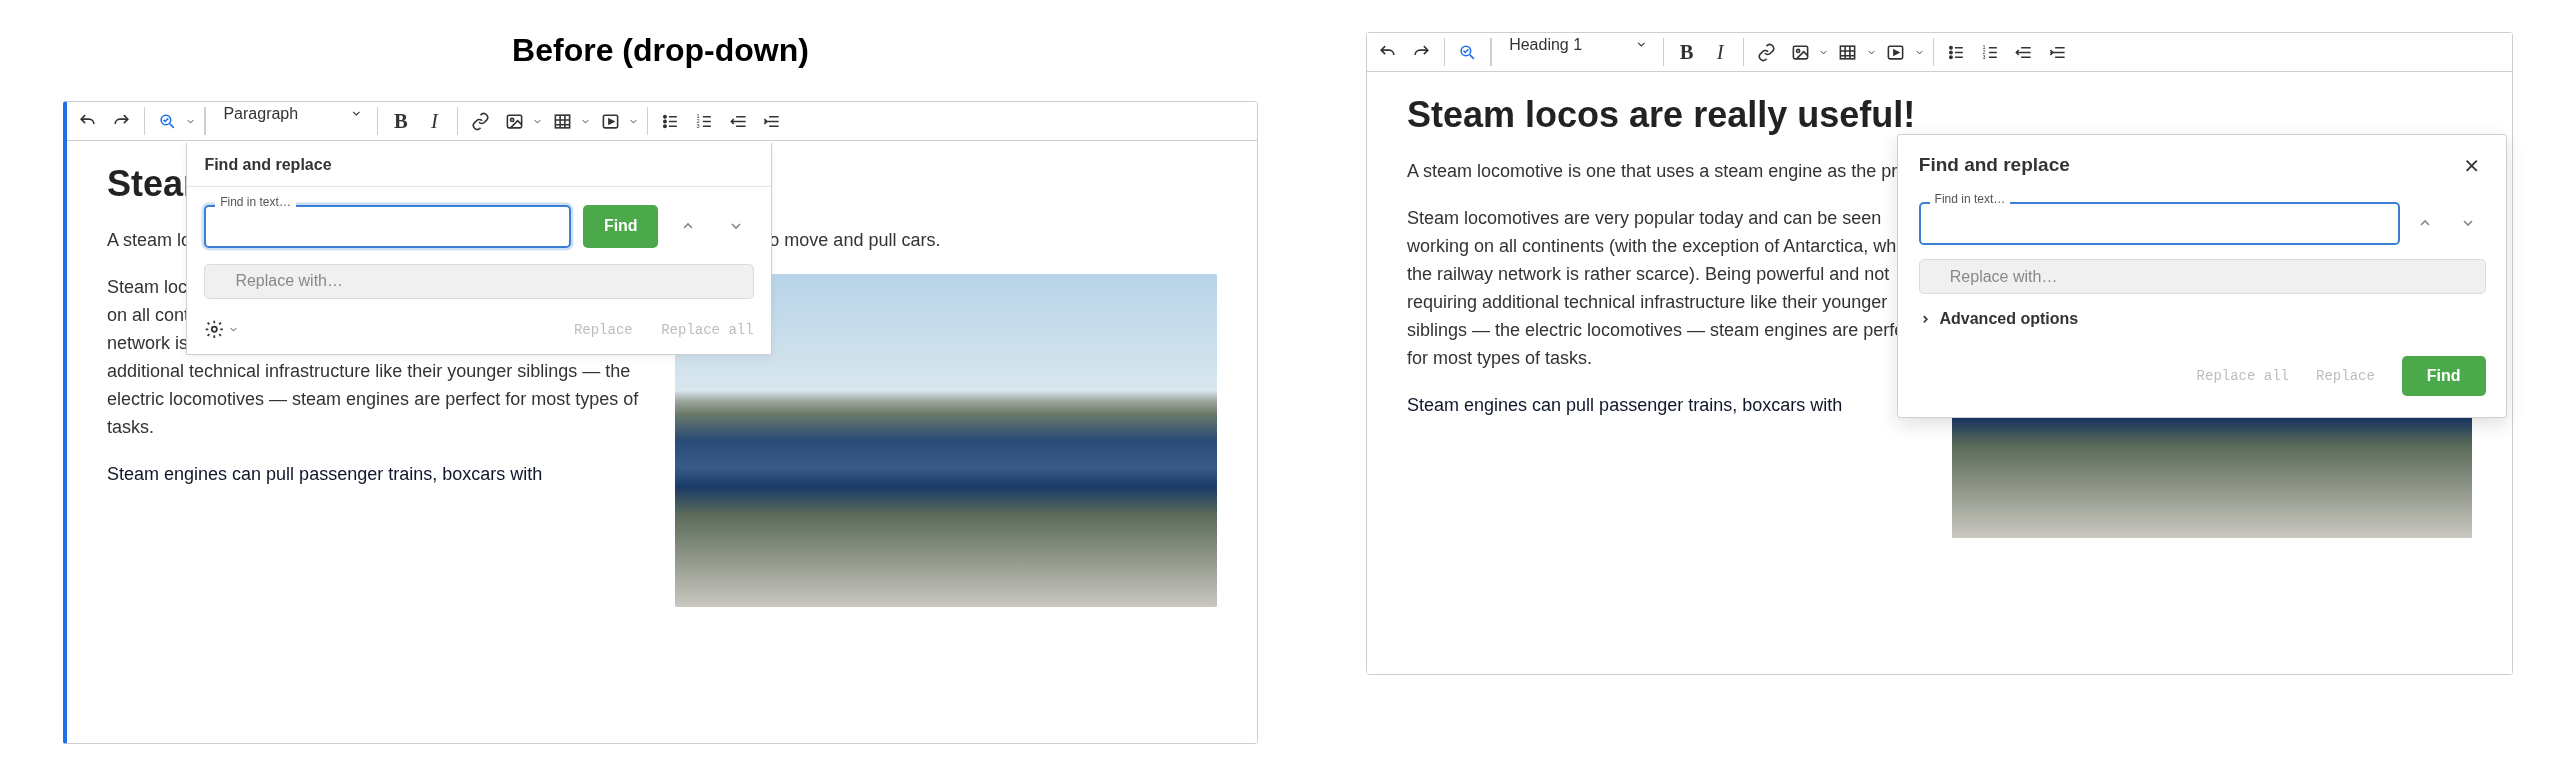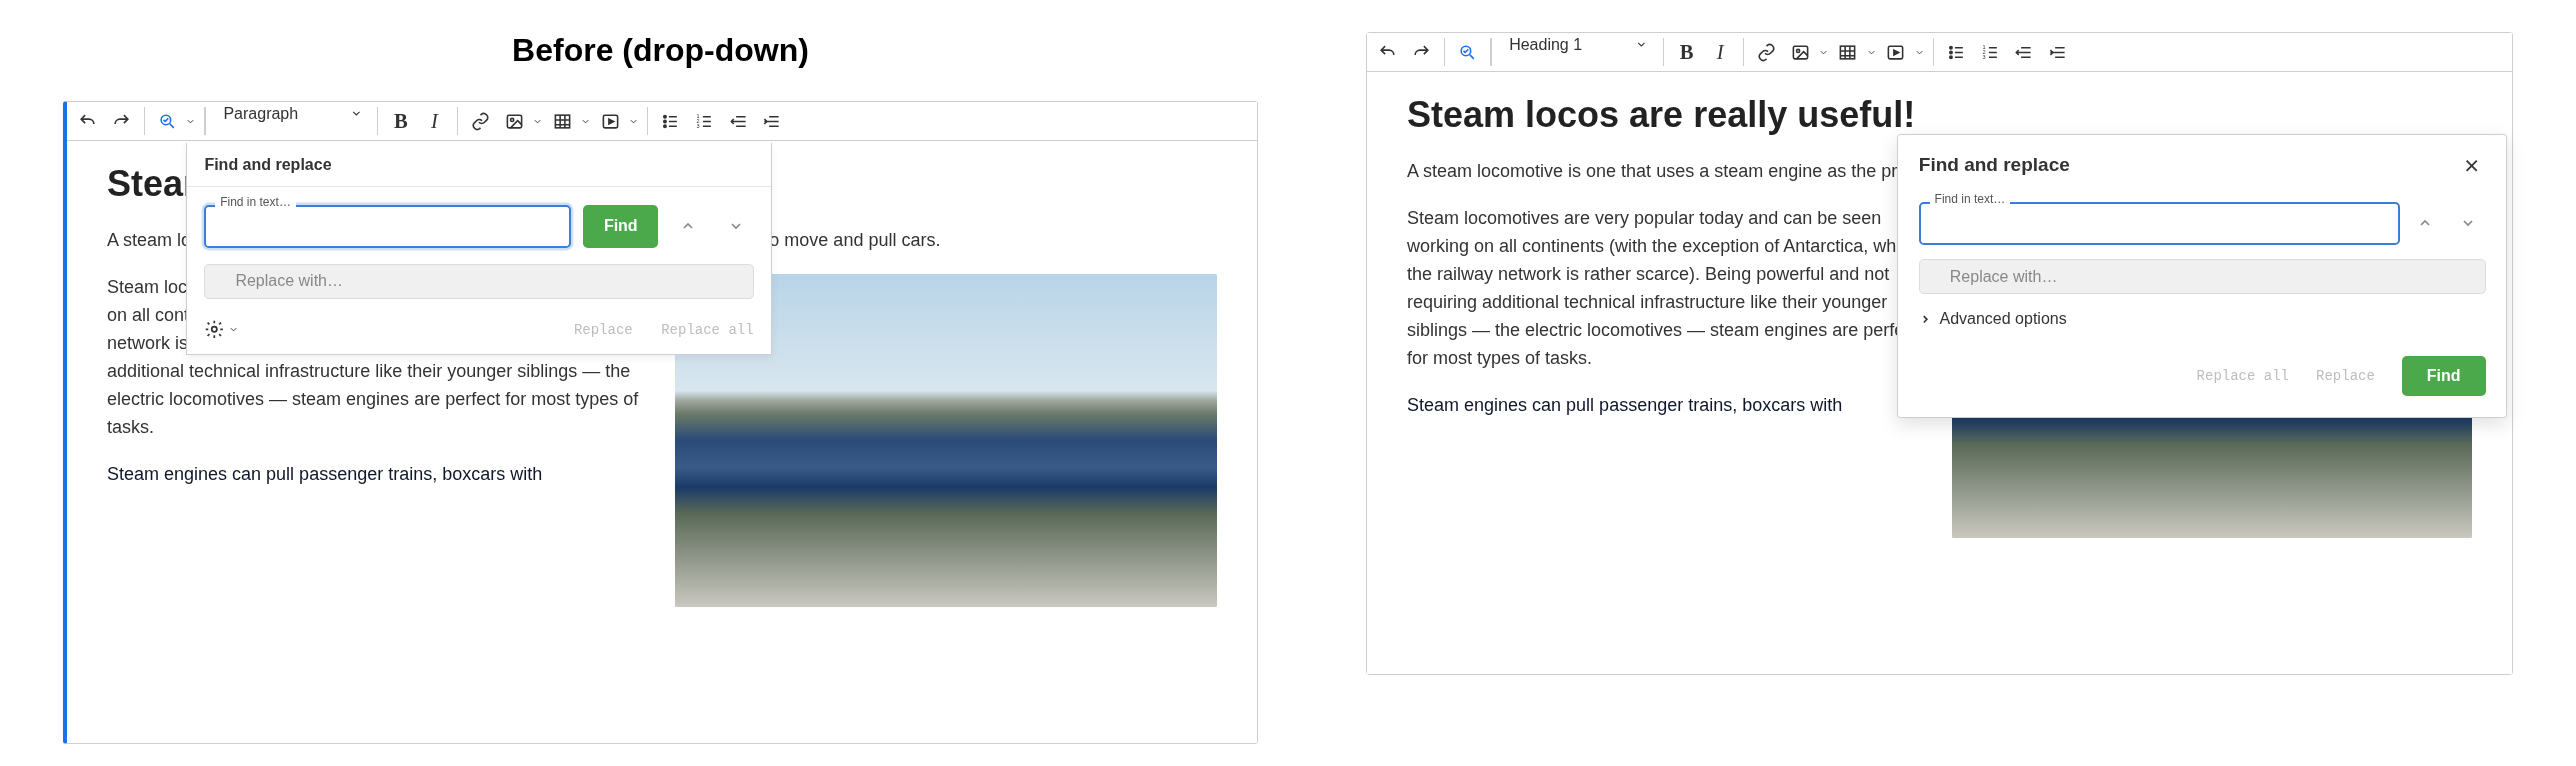--- a/index.html
+++ b/index.html
@@ -67,21 +67,21 @@
 
   
   .dialog { position: absolute; top: 101px; right: 4.8px; width: 610px; background: #fff; border: 1.6px solid #ccced1; border-radius: 3.2px; box-shadow: 0 6.3px 19px rgba(0,0,0,0.12); z-index: 10; }
   .dialog-header { display: flex; align-items: center; justify-content: space-between; padding: 16px 20.6px; }
   .dialog-header .ttl { font-size: 19px; font-weight: 600; }
   .close-x { width: 28.5px; height: 28.5px; display: flex; align-items: center; justify-content: center; cursor: pointer; color: #333; }
   .close-x svg { width: 17.4px; height: 17.4px; }
   .dialog-body { padding: 6.3px 20.6px 6.3px 20.6px; }
   .dialog-find-row { display: flex; align-items: center; gap: 8px; margin-bottom: 14.3px; }
   .dialog-find-row .find-input-wrap { flex: 1; }
-  .adv-row { display: flex; align-items: center; gap: 8px; padding: 9.5px 20.6px 14.3px 20.6px; font-size: 16px; font-weight: 400; color: #333; cursor: pointer; }
+  .adv-row { display: flex; align-items: center; gap: 8px; padding: 9.5px 20.6px 14.3px 20.6px; font-size: 16px; font-weight: 700; color: #333; cursor: pointer; }
   .adv-row svg { width: 12.7px; height: 12.7px; }
   .dialog-footer { display: flex; align-items: center; justify-content: flex-end; gap: 27px; padding: 14.3px 20.6px 20.6px 20.6px; }
   .dialog-footer .link-btn { color: #bdbdbd; }
   .dialog-footer .btn-green { height: 40px; padding: 0 25px; }
 
   .cut-right { overflow: hidden; }
 </style>
 </head>
 <body>
 

